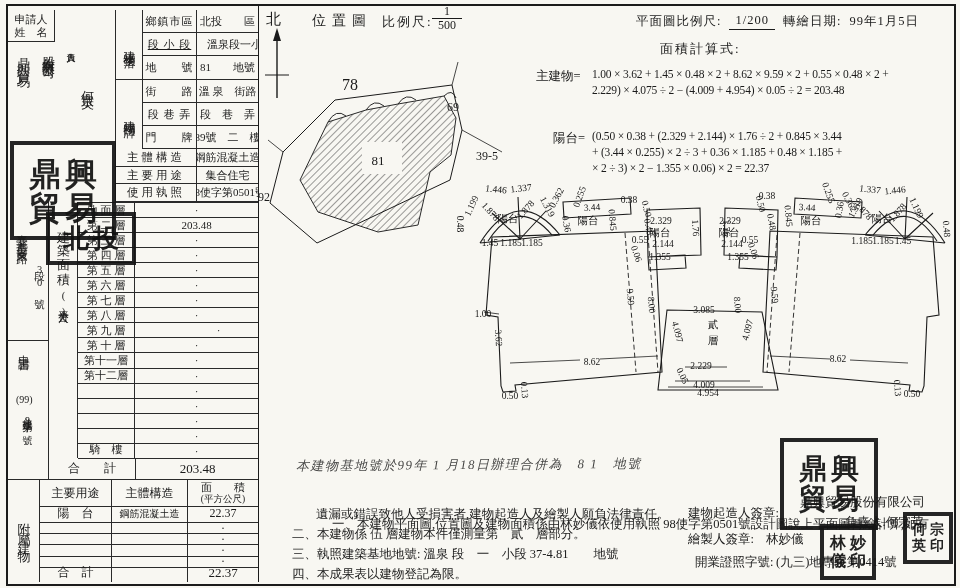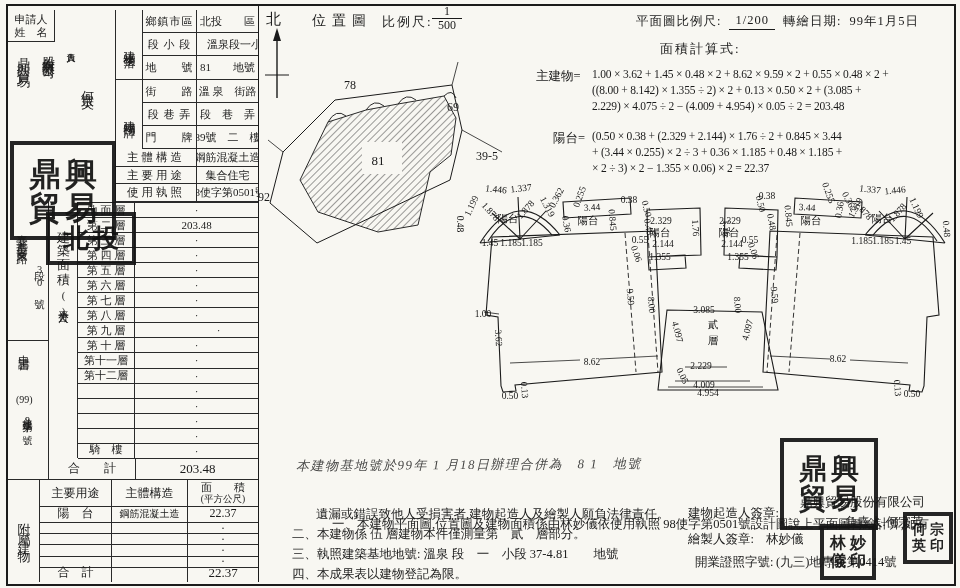--- a/index.html
+++ b/index.html
@@ -218,21 +218,20 @@
   <div class="abs" style="left:636px;top:13px;display:flex;gap:8px;font-size:12.5px;letter-spacing:1px;">
     <span>平面圖比例尺:</span>
     <span style="border-bottom:1px solid #1b1b1b;padding:0 6px;">1/200</span>
     <span>轉繪日期:</span>
     <span>99年1月5日</span>
   </div>
   <span class="abs" style="left:660px;top:40px;font-size:13px;letter-spacing:2px;">面積計算式:</span>
   <span class="abs" style="left:536px;top:68px;font-size:12.5px;">主建物=</span>
   <div id="main-formula" class="abs" style="left:592px;top:66px;">
       <div class="fline">1.00 × 3.62 + 1.45 × 0.48 × 2 + 8.62 × 9.59 × 2 + 0.55 × 0.48 × 2 +</div>
-      <div class="fline">((8.00 + 8.142) × 1.355 ÷ 2) × 2 + 0.13 × 0.50 × 2 + (3.085 +</div>
       <div class="fline">2.229) × 4.075 ÷ 2 − (4.009 + 4.954) × 0.05 ÷ 2 = 203.48</div>
     </div>
   <span class="abs" style="left:553px;top:130px;font-size:12.5px;">陽台=</span>
   <div id="balc-formula" class="abs" style="left:592px;top:128px;">
       <div class="fline">(0.50 × 0.38 + (2.329 + 2.144) × 1.76 ÷ 2 + 0.845 × 3.44</div>
       <div class="fline">+ (3.44 × 0.255) × 2 ÷ 3 + 0.36 × 1.185 + 0.48 × 1.185 +</div>
       <div class="fline">× 2 ÷ 3) × 2  − 1.355 × 0.06) × 2 = 22.37</div>
     </div>
 
   <svg style="left:440px;top:175px;" width="515" height="235" viewBox="0 0 515 235">
@@ -338,21 +337,21 @@
       <div class="dim" style="left: 524px; top: 390px; transform: translate(-50%, -50%) rotate(85deg);">0.13</div>
       <div class="dim" style="left: 838px; top: 359px; transform: translate(-50%, -50%) rotate(0deg);">8.62</div>
       <div class="dim" style="left: 897px; top: 388px; transform: translate(-50%, -50%) rotate(85deg);">0.13</div>
       <div class="dim" style="left: 912px; top: 394px; transform: translate(-50%, -50%) rotate(0deg);">0.50</div>
       <div class="dim" style="left: 701px; top: 366px; transform: translate(-50%, -50%) rotate(0deg);">2.229</div>
       <div class="dim" style="left: 682px; top: 376px; transform: translate(-50%, -50%) rotate(65deg);">0.05</div>
       <div class="dim" style="left: 704px; top: 385px; transform: translate(-50%, -50%) rotate(0deg);">4.009</div>
       <div class="dim" style="left: 708px; top: 393px; transform: translate(-50%, -50%) rotate(0deg);">4.954</div>
     </div>
   <div id="map-labels">
-      <div class="maplab" style="left: 350px; top: 85px; font-size: 12px;">78</div>
+      <div class="maplab" style="left: 350px; top: 85px; font-size: 16px;">78</div>
       <div class="maplab" style="left: 453px; top: 107px; font-size: 12px;">69</div>
       <div class="maplab" style="left: 264px; top: 197px; font-size: 12px;">92</div>
       <div class="maplab" style="left: 487px; top: 156px; font-size: 12px;">39-5</div>
       <div class="maplab" style="left: 378px; top: 161px; font-size: 13px;">81</div>
     </div>
 
   <div class="note hand" style="left:296px;top:456px;font-size:13px;">本建物基地號於99年 1 月18日辦理合併為　8 1　地號</div>
   <div id="notes">
       <div class="note" style="left: 292px; top: 516px; margin-left: 40px;">一、本建物平面圖,位置圖及建物面積係由林妙儀依使用執照 98使字第0501號設計圖說上平面圖轉繪計算,如有</div>
       <div class="note" style="left: 316px; top: 506px;">遺漏或錯誤致他人受損害者,建物起造人及繪製人願負法律責任。</div>
@@ -404,21 +403,21 @@
         <div class="inner" style="grid-template-columns: repeat(2, 1fr); font-size: 14px;">
           <div style="padding: 1px 2px;">何</div>
           <div style="padding: 1px 2px;">宗</div>
           <div style="padding: 1px 2px;">英</div>
           <div style="padding: 1px 2px;">印</div>
         </div>
       </div>
     </div>
 <div class="cell bl bb" style="left: 142px; top: 10px; width: 54px; height: 23px; font-size: 11px; letter-spacing: 1px;">鄉鎮市區</div>
     <div class="cell bl bb" style="left: 196px; top: 10px; width: 62px; height: 23px; font-size: 11px;">北投　　區</div>
-    <div class="cell bl bb" style="left: 142px; top: 33px; width: 54px; height: 23px; font-size: 11px; letter-spacing: 1px;">段 小 段</div>
+    <div class="cell bl bb" style="left: 142px; top: 33px; width: 54px; height: 23px; font-size: 11px; letter-spacing: 1px; text-decoration: underline;">段 小 段</div>
     <div class="cell bl bb" style="left: 196px; top: 33px; width: 62px; height: 23px; font-size: 11px; padding-left: 25px;">溫泉段一小段</div>
     <div class="cell bl bb" style="left: 142px; top: 56px; width: 54px; height: 24px; font-size: 11px; letter-spacing: 1px;">地　　號</div>
     <div class="cell bl bb" style="left: 196px; top: 56px; width: 62px; height: 24px; font-size: 11px;">81　　地號</div>
     <div class="cell bl bb" style="left: 142px; top: 80px; width: 54px; height: 23px; font-size: 11px; letter-spacing: 1px;">街　　路</div>
     <div class="cell bl bb" style="left: 196px; top: 80px; width: 62px; height: 23px; font-size: 11px;">溫 泉　街路</div>
     <div class="cell bl bb" style="left: 142px; top: 103px; width: 54px; height: 23px; font-size: 11px; letter-spacing: 1px;">段 巷 弄</div>
     <div class="cell bl bb" style="left: 196px; top: 103px; width: 62px; height: 23px; font-size: 11px;">段　巷　弄</div>
     <div class="cell bl bb" style="left: 142px; top: 126px; width: 54px; height: 23px; font-size: 11px; letter-spacing: 1px;">門　　牌</div>
     <div class="cell bl bb" style="left: 196px; top: 126px; width: 62px; height: 23px; font-size: 11px;">89號　二　樓</div>
     <div class="cell bl bb" style="left: 115px; top: 149px; width: 81px; height: 18px; font-size: 11.5px; letter-spacing: 3px;">主體構造</div>

